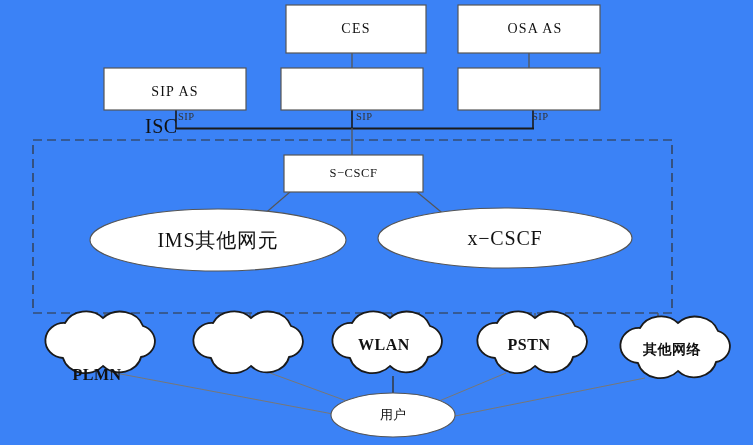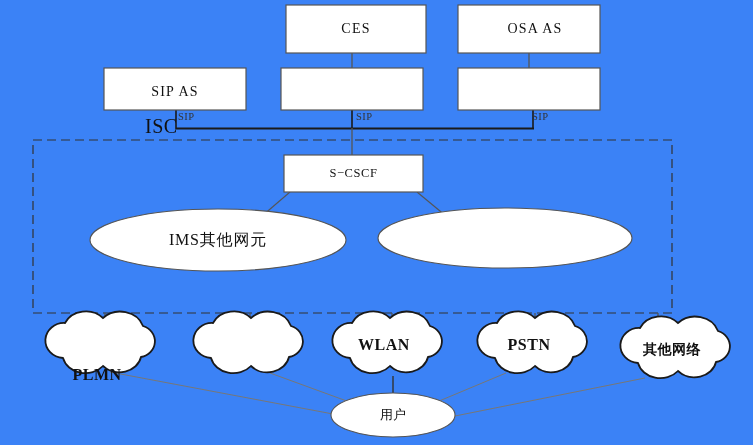--- a/index.html
+++ b/index.html
@@ -39,21 +39,21 @@
     font-family: "Liberation Serif", "DejaVu Serif", serif;
     font-size: 14px;
     letter-spacing: 1.2px;
   }
   .box-label-sm {
     font-size: 12.5px;
     letter-spacing: 0.6px;
   }
   .ellipse-label {
     font-family: "Liberation Serif", "DejaVu Serif", serif;
-    font-size: 16px;
+    font-size: 20px;
     letter-spacing: 0.8px;
   }
   .cloud-label {
     font-family: "Liberation Serif", "DejaVu Serif", serif;
     font-size: 16px;
     font-weight: 600;
     letter-spacing: 0.5px;
   }
   .cloud-label.mono {
     font-family: "Liberation Mono", "DejaVu Sans Mono", monospace;
@@ -180,20 +180,21 @@
 
   <div class="sip-label" style="left:178px; top:111px;">SIP</div>
 
   <div class="sip-label" style="left:356px; top:111px;">SIP</div>
 
   <div class="sip-label" style="left:532px; top:111px;">SIP</div>
 
 
   <div class="node-label ellipse-label" style="left:90px; top:209px; width:256px; height:62px;">IMS其他网元</div>
 
+  <div class="node-label ellipse-label" style="left:378px; top:208px; width:254px; height:60px;">x−CSCF</div>
 
   <div class="node-label user-label" style="left:331px; top:393px; width:124px; height:44px;">用户</div>
 
   <div class="node-label cloud-label" style="left:35px; top:314px; width:124px; height:62px;margin-top:30px;">PLMN</div>
 
 
   <div class="node-label cloud-label" style="left:322px; top:314px; width:124px; height:62px;">WLAN</div>
 
   <div class="node-label cloud-label cjk" style="left:610px; top:319px; width:124px; height:62px;">其他网络</div>
 

